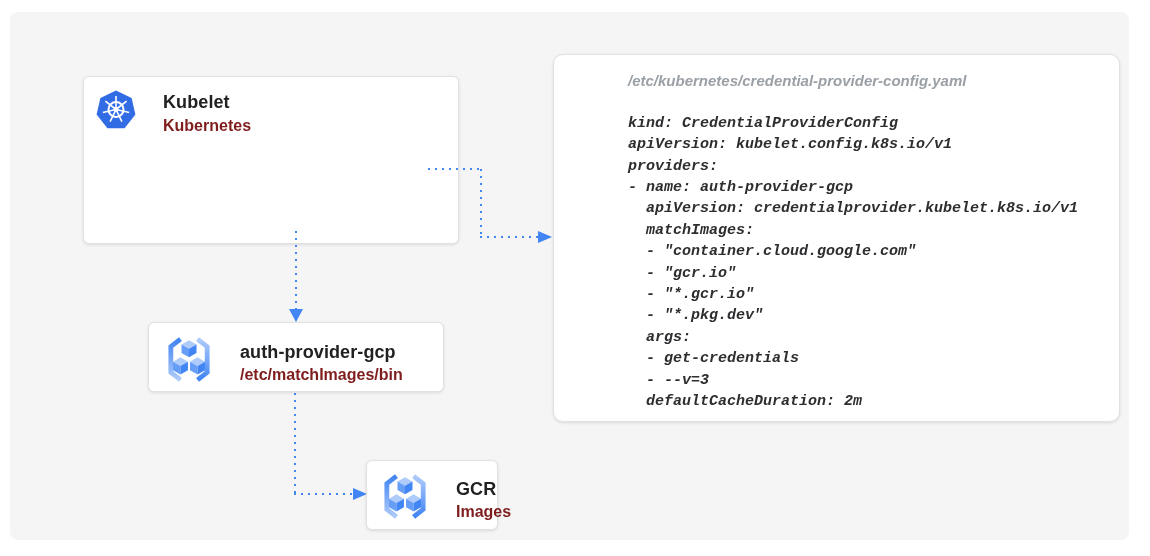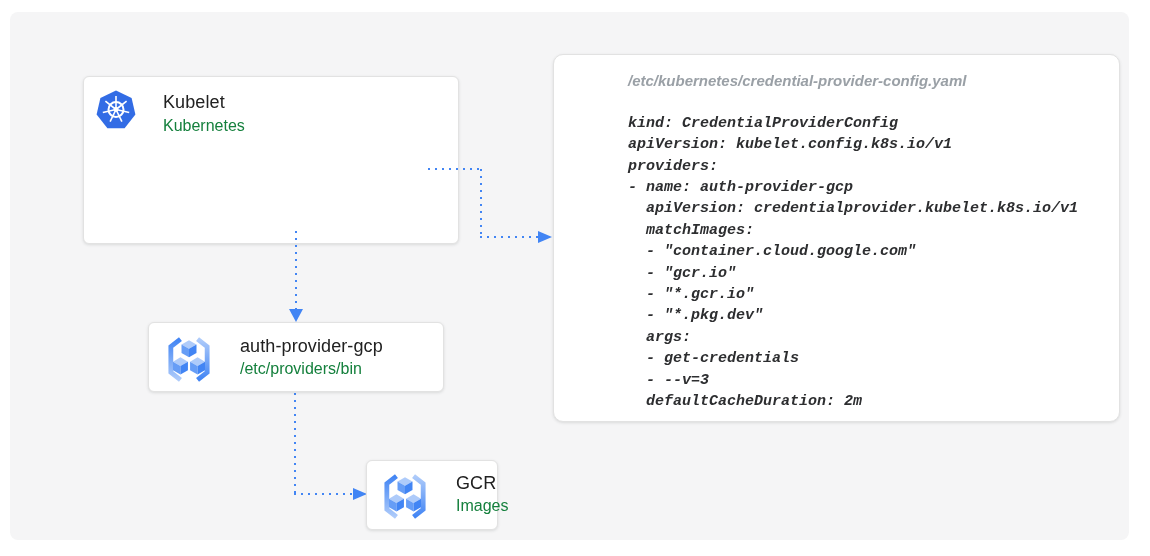--- a/index.html
+++ b/index.html
@@ -22,30 +22,30 @@
     background: #ffffff;
     border: 1px solid #e2e2e2;
     border-radius: 6px;
     box-shadow: 0 1px 3px rgba(60,64,67,.15);
   }
   .kubelet-card { left: 73px; top: 64px; width: 376px; height: 168px; }
   .auth-card    { left: 138px; top: 310px; width: 296px; height: 70px; }
   .gcr-card     { left: 356px; top: 448px; width: 132px; height: 70px; }
   .code-card    { left: 543px; top: 42px;  width: 567px; height: 368px; border-radius: 10px; }
 
-  .card-row { position: absolute; display: flex; align-items: flex-start; }
+  .card-row { position: absolute; display: flex; align-items: flex-start; font-weight: bold; }
   .kubelet-card .card-row { left: 12px; top: 13px; }
   .kubelet-card .icon-wrap { width: 40px; height: 41px; margin-right: 27px; }
   .auth-card .card-row { left: 14px; top: 12px; }
   .auth-card .icon-wrap, .gcr-card .icon-wrap { width: 52px; height: 47px; margin-right: 25px; margin-top: 1px; }
   .gcr-card .card-row { left: 12px; top: 11px; }
 
   .card-title { font-size: 18px; line-height: 24px; color: #212121; letter-spacing: .1px; }
-  .card-sub   { font-size: 16px; line-height: 24px; color: #15803d; }
-  .auth-card .card-title, .gcr-card .card-title { line-height: 23px; }
+  .card-sub   { font-size: 16px; line-height: 24px; color: #7f1d1d; }
+  .auth-card .card-title, .gcr-card .card-title { line-height: 23px; margin-top: 6px; }
   .auth-card .card-sub, .gcr-card .card-sub { line-height: 22px; }
 
   .flags {
     position: absolute; left: 79px; top: 82px;
     font-size: 16px; line-height: 23px; color: #757575;
     white-space: nowrap;
   }
 
   
   .code-card { padding: 15px 20px 0 74px; }
@@ -180,21 +180,21 @@
               <polygon points="9,24 16,28 16,36 9,32" fill="#669df6"></polygon>
               <polygon points="23,24 16,28 16,36 23,32" fill="#4285f4"></polygon>
               <polygon points="32,20 39,24 32,28 25,24" fill="#aecbfa"></polygon>
               <polygon points="25,24 32,28 32,36 25,32" fill="#669df6"></polygon>
               <polygon points="39,24 32,28 32,36 39,32" fill="#4285f4"></polygon>
             </g>
           </svg>
         </span>
         <div class="card-text">
           <div class="card-title">auth-provider-gcp</div>
-          <div class="card-sub">/etc/providers/bin</div>
+          <div class="card-sub">/etc/matchImages/bin</div>
         </div>
       </div>
     </div>
 
     <div class="card gcr-card">
       <div class="card-row">
         <span class="icon-wrap">
           <svg width="52" height="47" viewBox="0 0 48 44">
             <path d="M16,3 L7,10 L7,34 L16,41" fill="none" stroke="url(#brL)" stroke-width="4.5"></path>
             <path d="M32,3 L41,10 L41,34 L32,41" fill="none" stroke="url(#brR)" stroke-width="4.5"></path>

